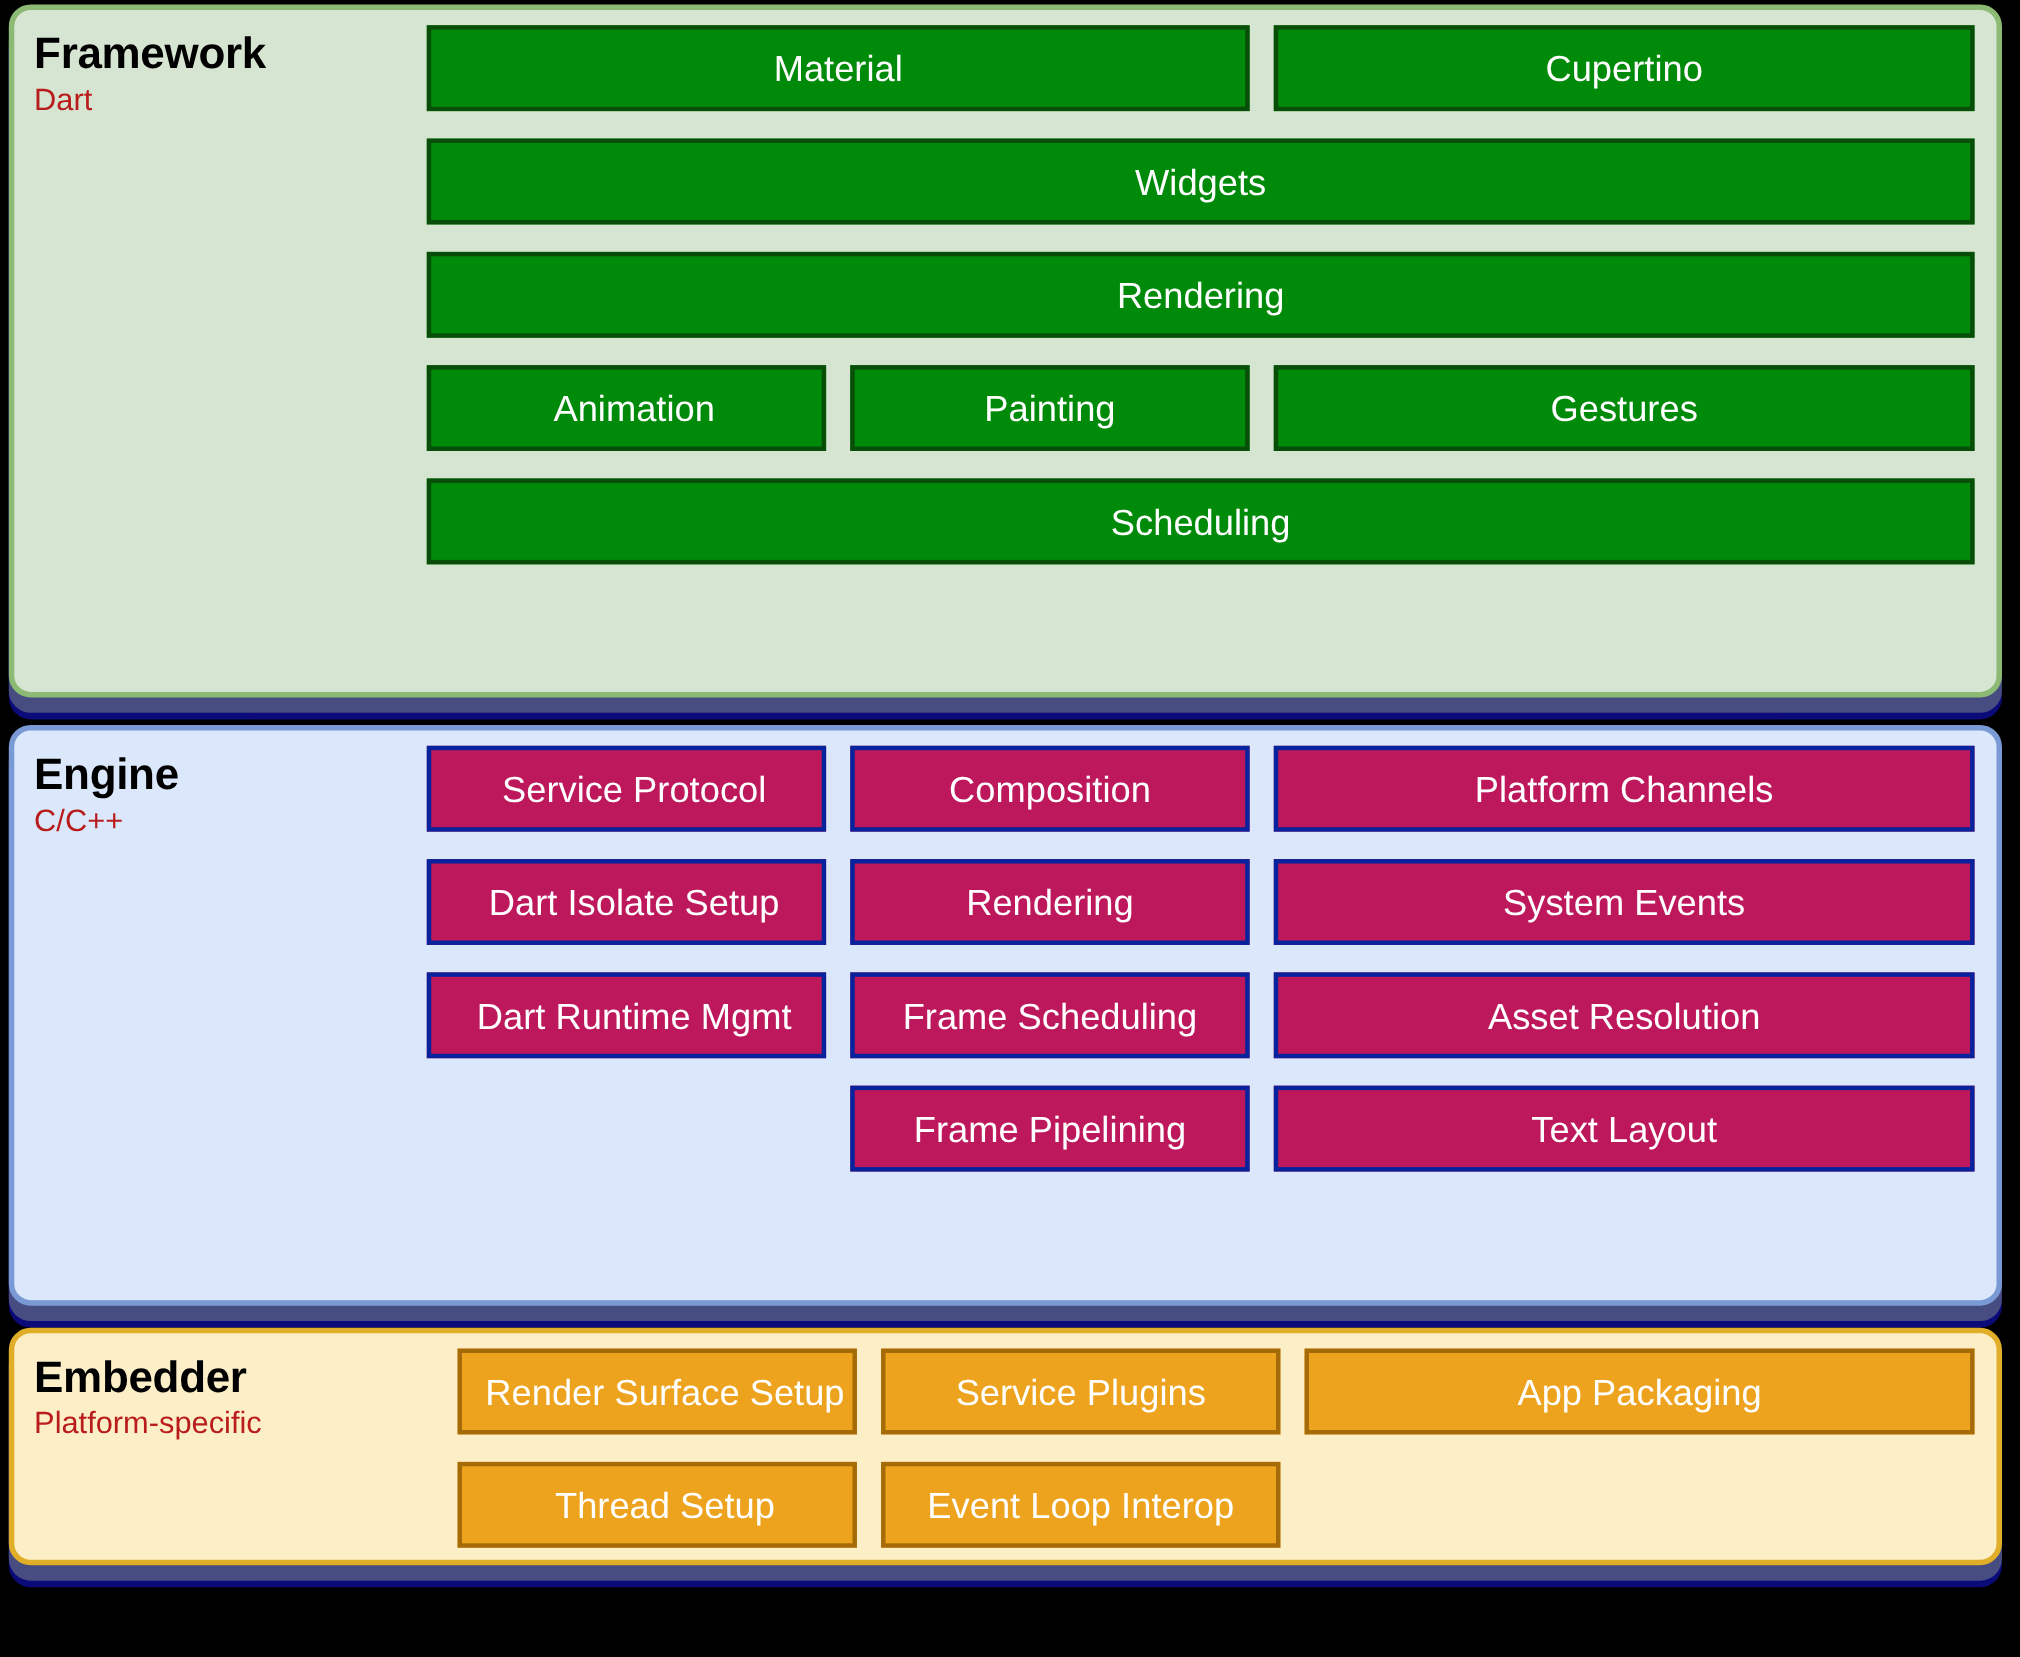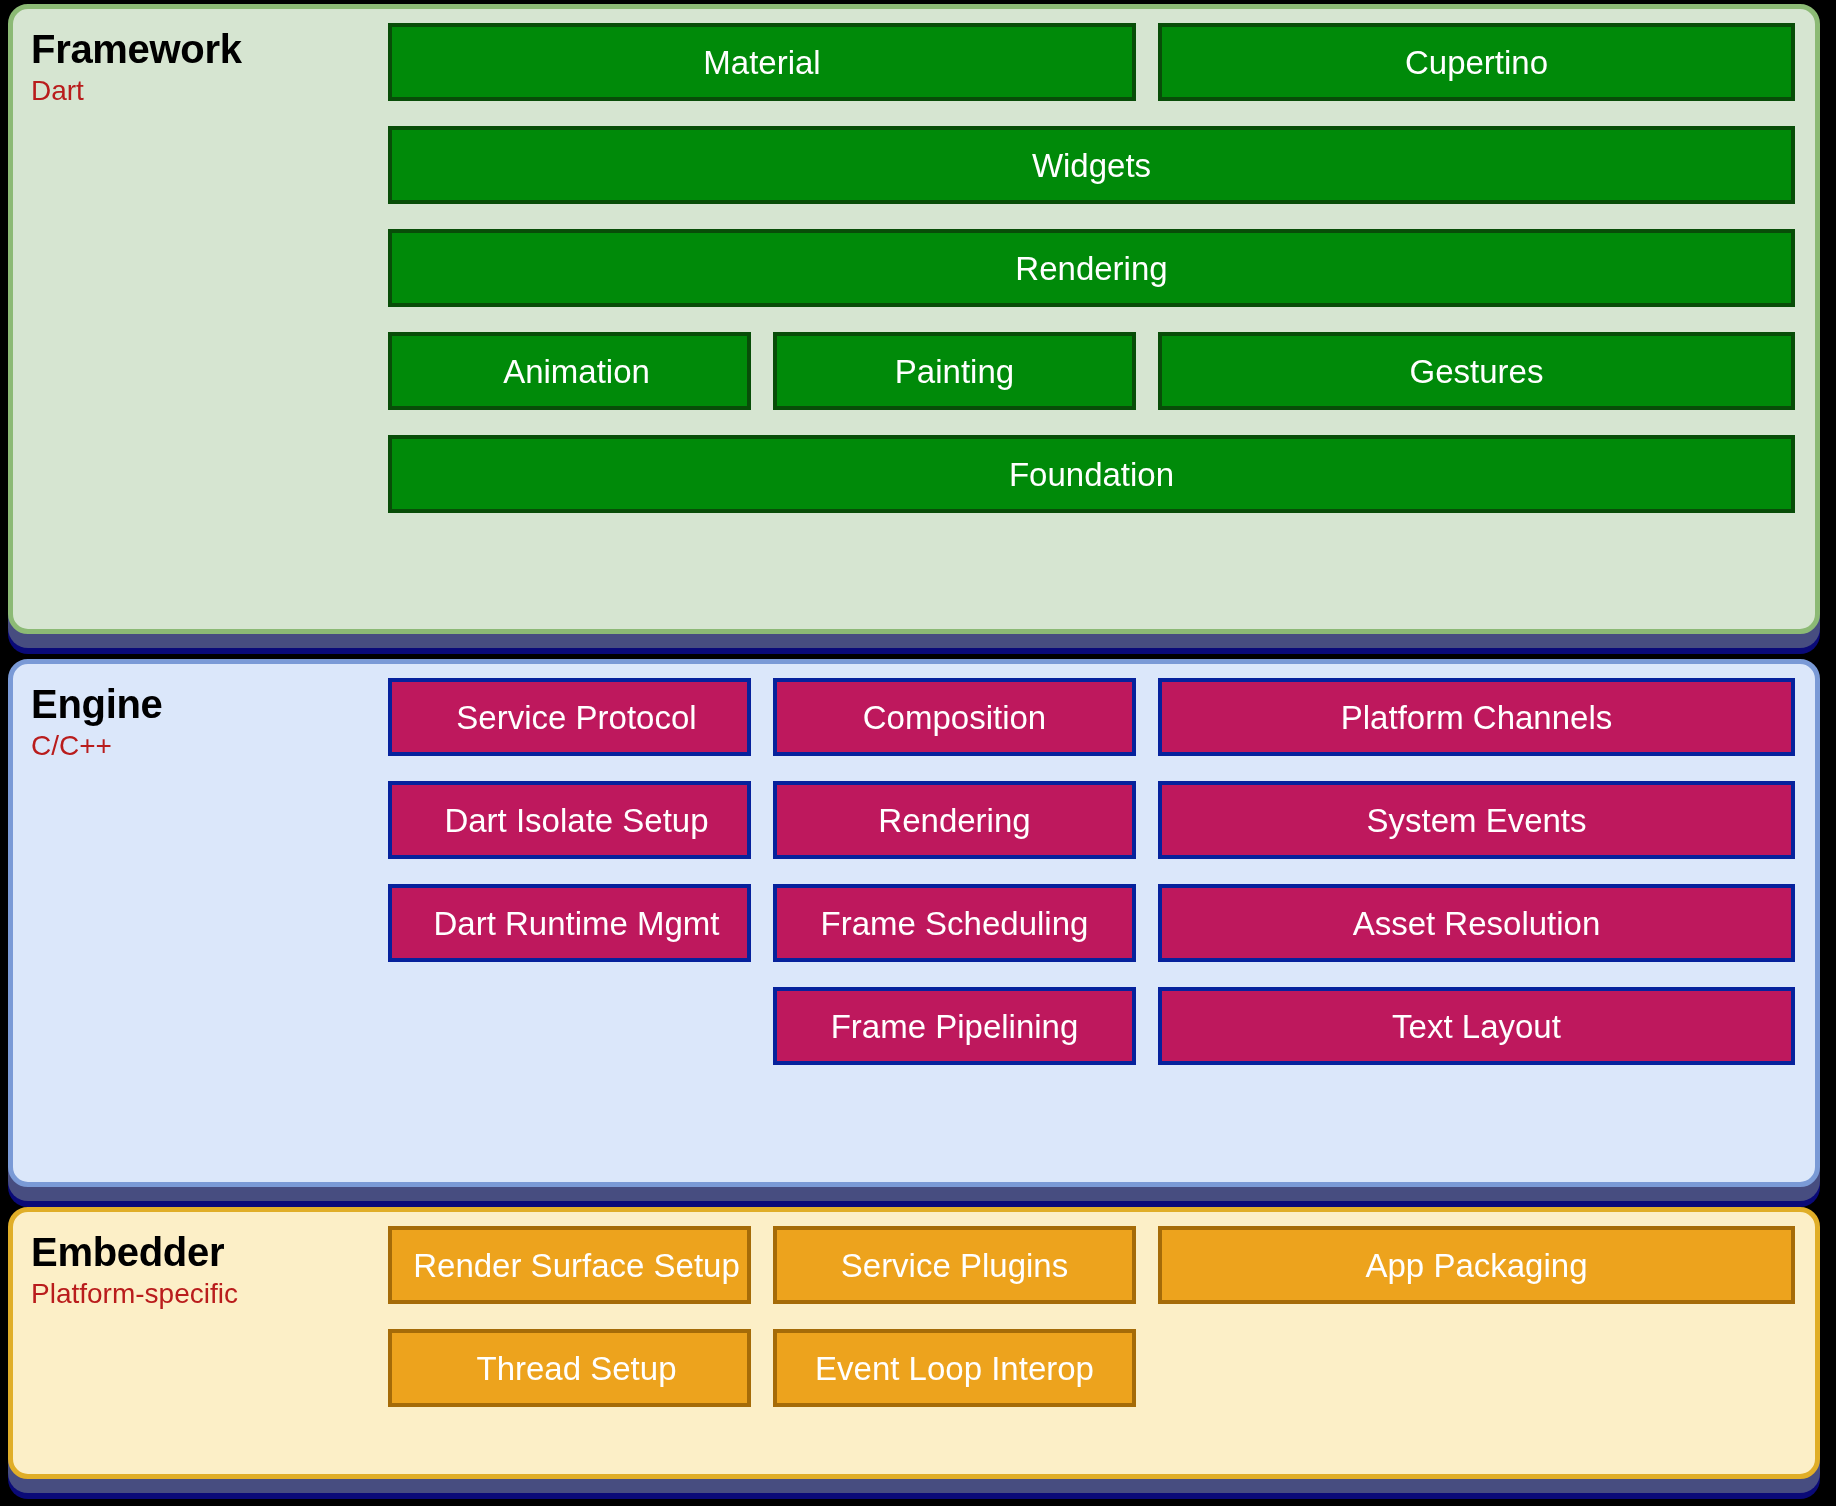--- a/index.html
+++ b/index.html
@@ -149,21 +149,21 @@
         <div class="box col-full">Rendering</div>
       </div>
 
       <div class="row">
         <div class="box col1">Animation</div>
         <div class="box col2">Painting</div>
         <div class="box col-full">Gestures</div>
       </div>
 
       <div class="row">
-        <div class="box col-full">Foundation</div>
+        <div class="box col-full">Scheduling</div>
       </div>
 
     </div>
   </section>
 
   <section class="layer" id="layer-engine" style="height:528px;">
     <div class="layer-head">
       <div class="layer-title">Engine</div>
       <div class="layer-sub">C/C++</div>
     </div>
@@ -189,21 +189,21 @@
 
       <div class="row">
         <div class="spacer1"></div>
         <div class="box col2">Frame Pipelining</div>
         <div class="box col-full">Text Layout</div>
       </div>
 
     </div>
   </section>
 
-  <section class="layer" id="layer-embedder" style="height:272px;">
+  <section class="layer" id="layer-embedder" style="height:216px;gap:28px;">
     <div class="layer-head">
       <div class="layer-title">Embedder</div>
       <div class="layer-sub">Platform-specific</div>
     </div>
     <div class="layer-body">
 
       <div class="row">
         <div class="box col1">Render Surface Setup</div>
         <div class="box col2">Service Plugins</div>
         <div class="box col-full">App Packaging</div>

